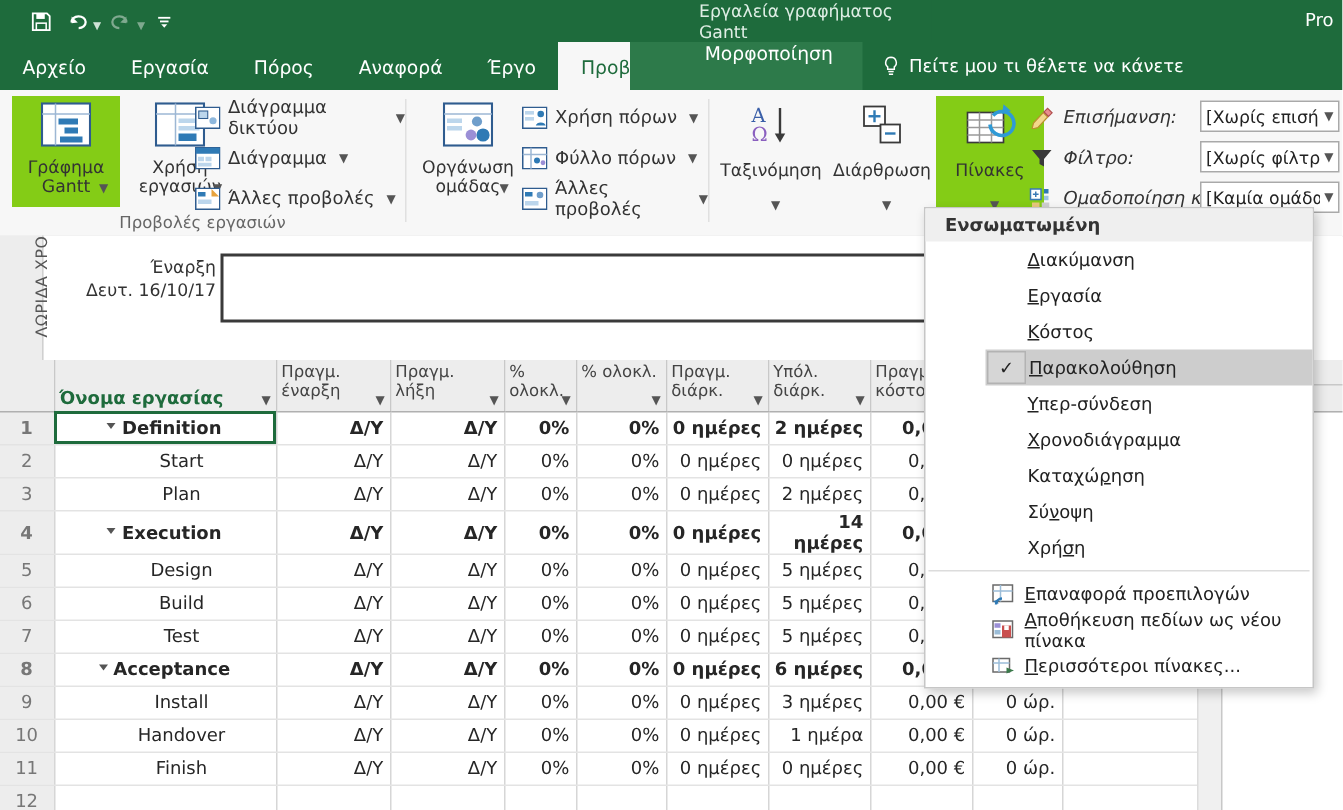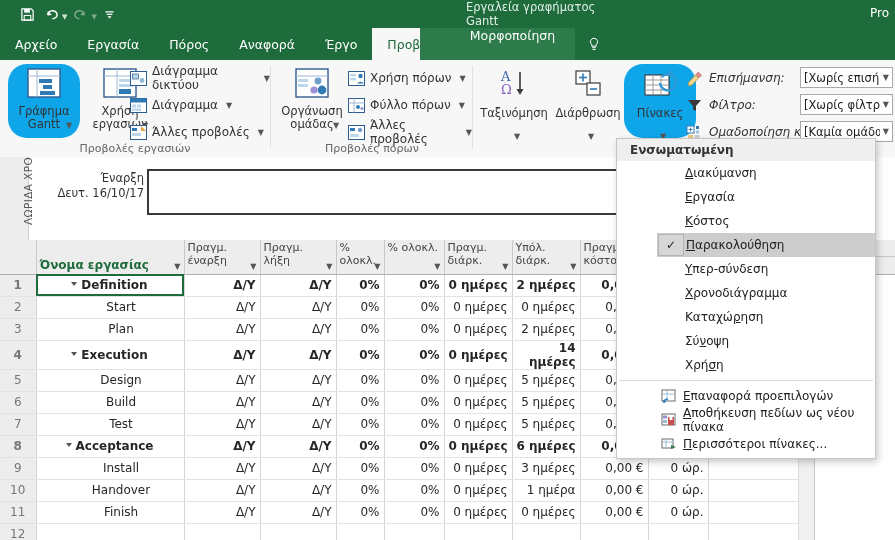--- a/index.html
+++ b/index.html
@@ -27,21 +27,21 @@
   .ctxgroup .tab{color:#fff;width:100%;justify-content:center;}
   .tellme{position:absolute;left:588px;top:0;height:32px;display:flex;align-items:center;gap:6px;color:#fff;font-size:12px;}
   .bulb{display:inline-block;width:12px;height:14px;}
   
   .ribbon{position:absolute;left:0;top:60px;width:895px;height:97px;background:#f7f7f7;border-bottom:1px solid #d4d4d4;}
   .grp{position:absolute;top:0;height:97px;}
   .grp .gtitle{position:absolute;bottom:2px;width:100%;text-align:center;font-size:11px;color:#666;}
   .gsep{position:absolute;top:6px;width:1px;height:82px;background:#e0e0e0;}
   .bigbtn{position:absolute;top:4px;width:72px;height:74px;display:flex;flex-direction:column;align-items:center;
           justify-content:flex-start;padding-top:4px;box-sizing:border-box;cursor:default;}
-  .bigbtn.sel{background:#0ea5e9;border-radius:19px;}
+  .bigbtn.sel{background:#84cc16;}
   .bigbtn .lbl{font-size:11.5px;text-align:center;line-height:13px;margin-top:4px;color:#333;}
   .smallitem{position:absolute;height:24px;display:flex;align-items:center;gap:5px;font-size:12px;color:#333;cursor:default;}
   .smallitem .ic{width:17px;height:15px;flex:0 0 17px;}
   .caret{font-size:8px;color:#555;margin-left:3px;}
   .rightrow{position:absolute;height:24px;display:flex;align-items:center;gap:6px;font-size:12px;color:#333;font-style:italic;}
   .combo{width:93px;height:21px;border:1px solid #a9a9a9;background:#fff;display:flex;align-items:center;
          padding:0 3px;box-sizing:border-box;font-size:11.5px;color:#222;overflow:hidden;white-space:nowrap;}
   .combo .cv{flex:1;overflow:hidden;}
   
   .timeline{position:absolute;left:0;top:157px;width:895px;height:83px;background:#fff;border-bottom:1px solid #bfbfbf;}
@@ -142,20 +142,21 @@
     <div class="tab">Μορφοποίηση</div>
   </div>
   <div class="tellme">
     <span class="bulb">
       <svg width="12" height="14" viewBox="0 0 12 14">
           <path d="M6 1.2 a3.6 3.6 0 0 1 2.2 6.4 l0 1.6 h-4.4 l0 -1.6 A3.6 3.6 0 0 1 6 1.2z" fill="none" stroke="#fff" stroke-width="1"></path>
           <rect x="4.2" y="10.2" width="3.6" height="1" fill="#fff"></rect>
           <rect x="4.6" y="12" width="2.8" height="1" fill="#fff"></rect>
         </svg>
     </span>
+    <span>Πείτε μου τι θέλετε να κάνετε</span>
   </div>
 </div>
 
 <div class="ribbon">
 
   <div class="grp" style="left:0;width:270px">
     <div class="bigbtn sel" style="left:8px">
       <span>
         <svg width="34" height="30" viewBox="0 0 34 30">
             <rect x="1" y="1" width="32" height="28" fill="#fff" stroke="#2f5c8f" stroke-width="1.4"></rect>
@@ -273,21 +274,20 @@
         <svg width="17" height="15" viewBox="0 0 17 15">
             <rect x="0.5" y="0.5" width="16" height="14" fill="#fff" stroke="#2f5c8f"></rect>
             <rect x="2" y="3" width="5" height="3" fill="#2f7ab5"></rect>
             <circle cx="12" cy="5" r="2.2" fill="#6f9ecb"></circle>
             <rect x="2" y="9" width="9" height="3" fill="#bcd6ec"></rect>
           </svg>
       </span>
       <span>Άλλες προβολές</span>
       <span class="caret">▼</span>
     </div>
-    <div class="gtitle">Προβολές πόρων</div>
   </div>
   <div class="gsep" style="left:472px"></div>
 
   <div class="grp" style="left:474px;width:421px">
     <div class="bigbtn" style="left:4px">
       <span>
         <svg width="36" height="32" viewBox="0 0 36 32">
             <text x="5" y="13" font-family="DejaVu Serif,serif" font-size="13" fill="#3a5fa8">A</text>
             <text x="5" y="26" font-family="DejaVu Serif,serif" font-size="13" fill="#8a5fbf">Ω</text>
             <line x1="24" y1="4" x2="24" y2="24" stroke="#3a3a3a" stroke-width="1.6"></line>

